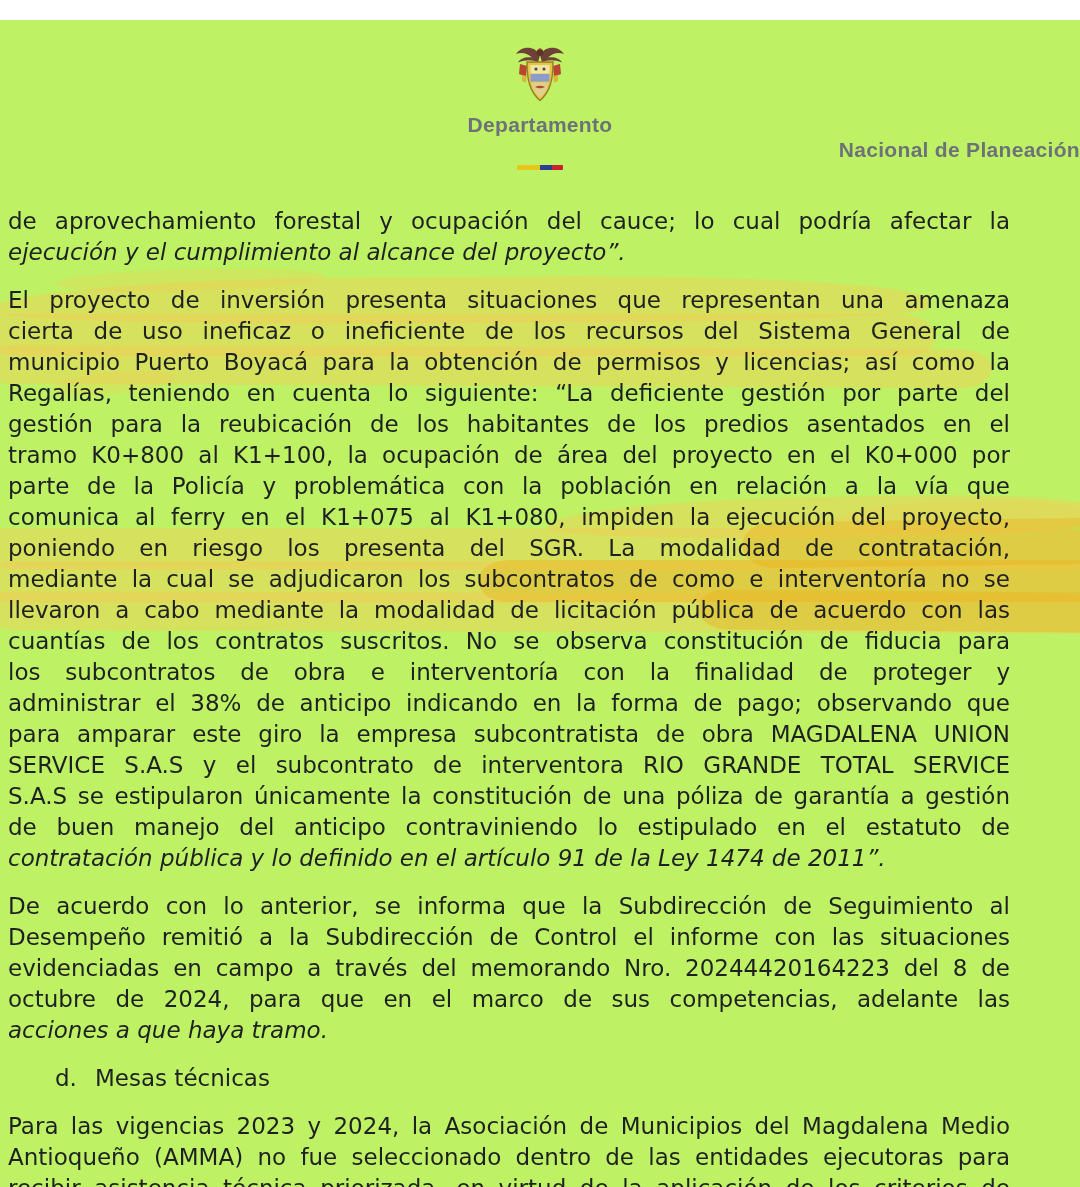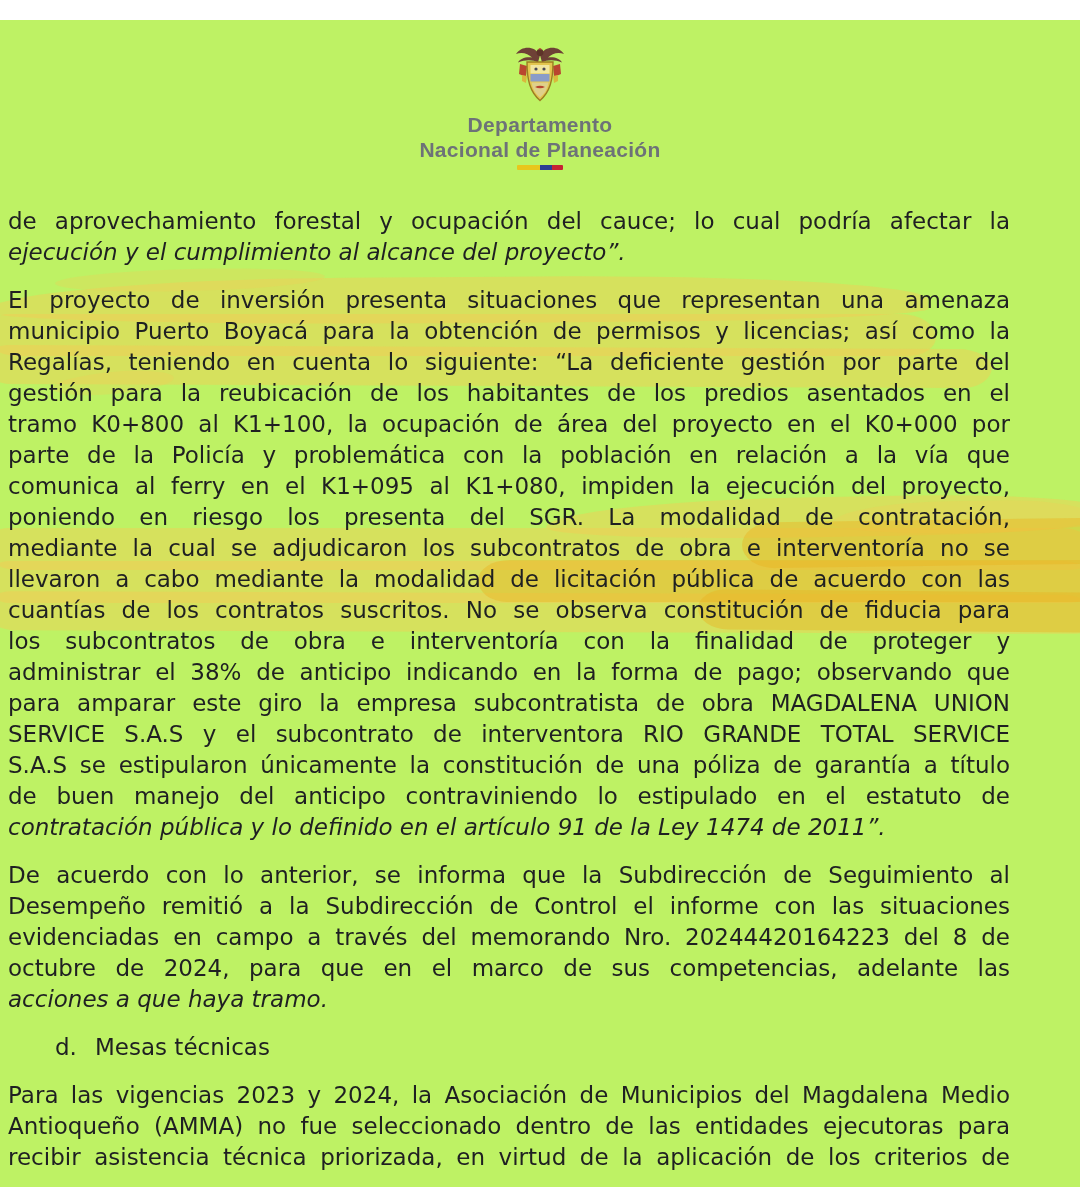--- a/index.html
+++ b/index.html
@@ -116,50 +116,51 @@
         <path d="M16 18 H42 C42 36 39 48 29 56.5 C19 48 16 36 16 18 Z" fill="#e3c64e" stroke="#9c7c22" stroke-width="1.4"></path>
         <rect x="19.5" y="21" width="19" height="8.5" fill="#f1e6a0"></rect>
         <circle cx="25" cy="25" r="1.6" fill="#4a4a55"></circle>
         <circle cx="33" cy="25" r="1.6" fill="#4a4a55"></circle>
         <rect x="19.5" y="30" width="19" height="7.5" fill="#8a9cc9"></rect>
         <path d="M20.5 38.5 H37.5 C36.5 45 33.5 50 29 53.5 C24.5 50 21.5 45 20.5 38.5 Z" fill="#dfd08a"></path>
         <path d="M24 43 Q29 40.5 34 43 Q29 45.5 24 43 Z" fill="#b9462f"></path>
       </svg>
     </div>
     <div class="org-name">Departamento</div>
-    <div class="org-name" style="margin-top:0;">Nacional de Planeación</div>
+    <div class="org-name" style="margin-top:0;text-align:right;">Nacional de Planeación</div>
     <div class="flag-bar">
       <span class="flag-yellow"></span>
       <span class="flag-blue"></span>
       <span class="flag-red"></span>
     </div>
   </div>
 
   <div class="doc">
     <div class="para">
         <div class="line">de aprovechamiento forestal y ocupación del cauce; lo cual podría afectar la</div>
         <div class="line last">ejecución y el cumplimiento al alcance del proyecto”.</div>
       </div>
     <div class="para">
         <div class="line">El proyecto de inversión presenta situaciones que representan una amenaza</div>
+        <div class="line">cierta de uso ineficaz o ineficiente de los recursos del Sistema General de</div>
         <div class="line">municipio Puerto Boyacá para la obtención de permisos y licencias; así como la</div>
         <div class="line">Regalías, teniendo en cuenta lo siguiente: “La deficiente gestión por parte del</div>
         <div class="line">gestión para la reubicación de los habitantes de los predios asentados en el</div>
         <div class="line">tramo K0+800 al K1+100, la ocupación de área del proyecto en el K0+000 por</div>
         <div class="line">parte de la Policía y problemática con la población en relación a la vía que</div>
-        <div class="line">comunica al ferry en el K1+095 al K1+080, impiden la ejecución del proyecto,</div>
+        <div class="line">comunica al ferry en el K1+075 al K1+080, impiden la ejecución del proyecto,</div>
         <div class="line">poniendo en riesgo los presenta del SGR. La modalidad de contratación,</div>
-        <div class="line">mediante la cual se adjudicaron los subcontratos de obra e interventoría no se</div>
+        <div class="line">mediante la cual se adjudicaron los subcontratos de como e interventoría no se</div>
         <div class="line">llevaron a cabo mediante la modalidad de licitación pública de acuerdo con las</div>
         <div class="line">cuantías de los contratos suscritos. No se observa constitución de fiducia para</div>
         <div class="line">los subcontratos de obra e interventoría con la finalidad de proteger y</div>
         <div class="line">administrar el 38% de anticipo indicando en la forma de pago; observando que</div>
         <div class="line">para amparar este giro la empresa subcontratista de obra MAGDALENA UNION</div>
         <div class="line">SERVICE S.A.S y el subcontrato de interventora RIO GRANDE TOTAL SERVICE</div>
-        <div class="line">S.A.S se estipularon únicamente la constitución de una póliza de garantía a título</div>
+        <div class="line">S.A.S se estipularon únicamente la constitución de una póliza de garantía a gestión</div>
         <div class="line">de buen manejo del anticipo contraviniendo lo estipulado en el estatuto de</div>
         <div class="line last">contratación pública y lo definido en el artículo 91 de la Ley 1474 de 2011”.</div>
       </div>
     <div class="para">
         <div class="line">De acuerdo con lo anterior, se informa que la Subdirección de Seguimiento al</div>
         <div class="line">Desempeño remitió a la Subdirección de Control el informe con las situaciones</div>
         <div class="line">evidenciadas en campo a través del memorando Nro. 20244420164223 del 8 de</div>
         <div class="line">octubre de 2024, para que en el marco de sus competencias, adelante las</div>
         <div class="line last">acciones a que haya tramo.</div>
       </div>

